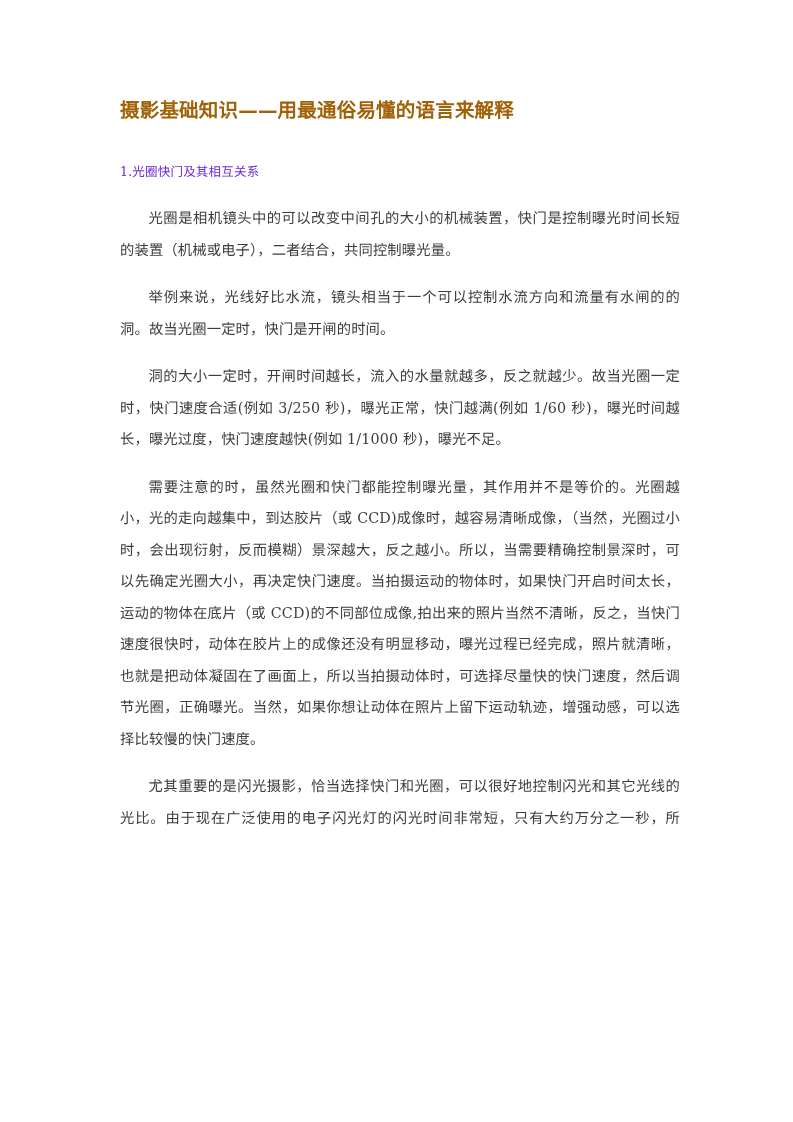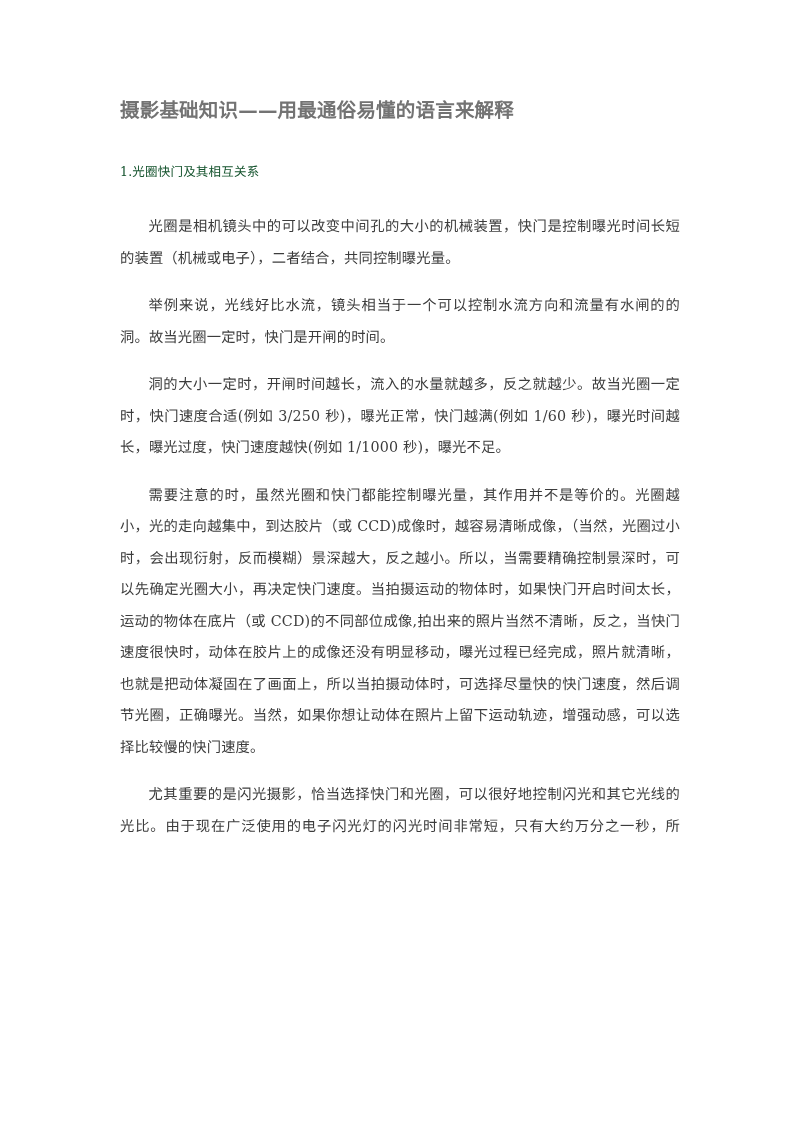--- a/index.html
+++ b/index.html
@@ -23,32 +23,32 @@
     position: absolute;
     left: 120px;
     top: 96px;
     width: 560px;
   }
 
   .doc-title {
     font-family: "DejaVu Serif", "Liberation Serif", serif;
     font-size: 19.5px;
     font-weight: bold;
-    color: #737373;
+    color: #a16207;
     line-height: 30px;
     letter-spacing: 0.2px;
     margin: 0 0 0 0;
     white-space: nowrap;
   }
 
   .doc-subheading {
     font-family: "DejaVu Serif", "Liberation Serif", serif;
     font-size: 12.5px;
     font-weight: normal;
-    color: #14532d;
+    color: #6d28d9;
     line-height: 22px;
     margin: 35px 0 0 0;
     letter-spacing: 0.2px;
   }
 
   .para {
     font-family: "DejaVu Serif", "Liberation Serif", serif;
     font-size: 14.3px;
     color: #3c3c3c;
     line-height: 31.5px;
@@ -59,21 +59,21 @@
     padding: 0;
     letter-spacing: 0.15px;
     -webkit-font-smoothing: antialiased;
   }
 
   .para + .para {
     margin-top: 16px;
   }
 
   #first-para {
-    margin-top: 28px;
+    margin-top: 20px;
   }
 
   .para-clipped {
     max-height: 63px;
     overflow: hidden;
   }
 </style>
 </head>
 <body>
 

